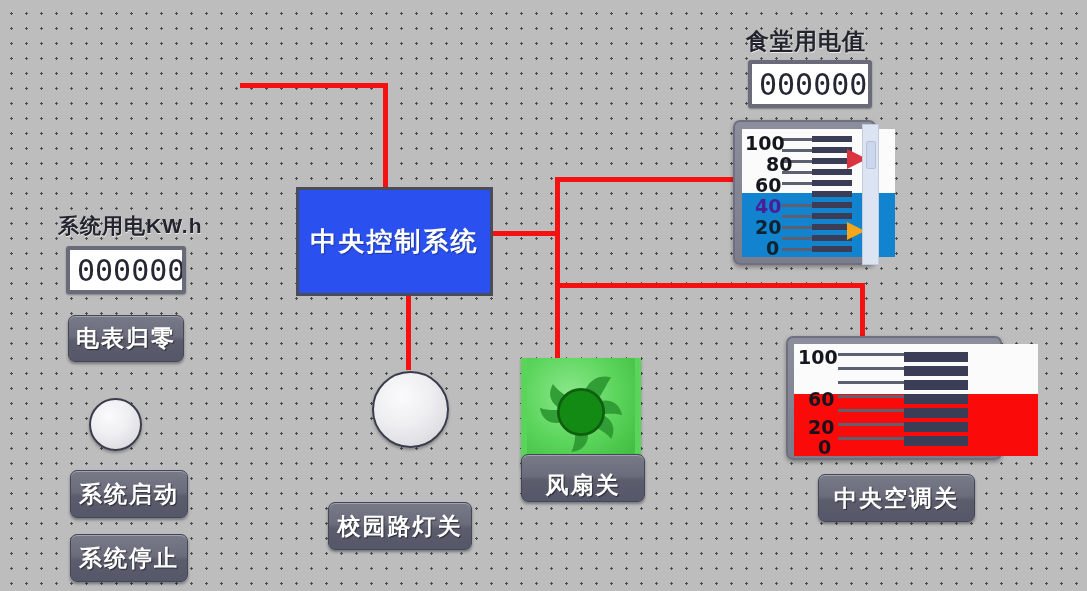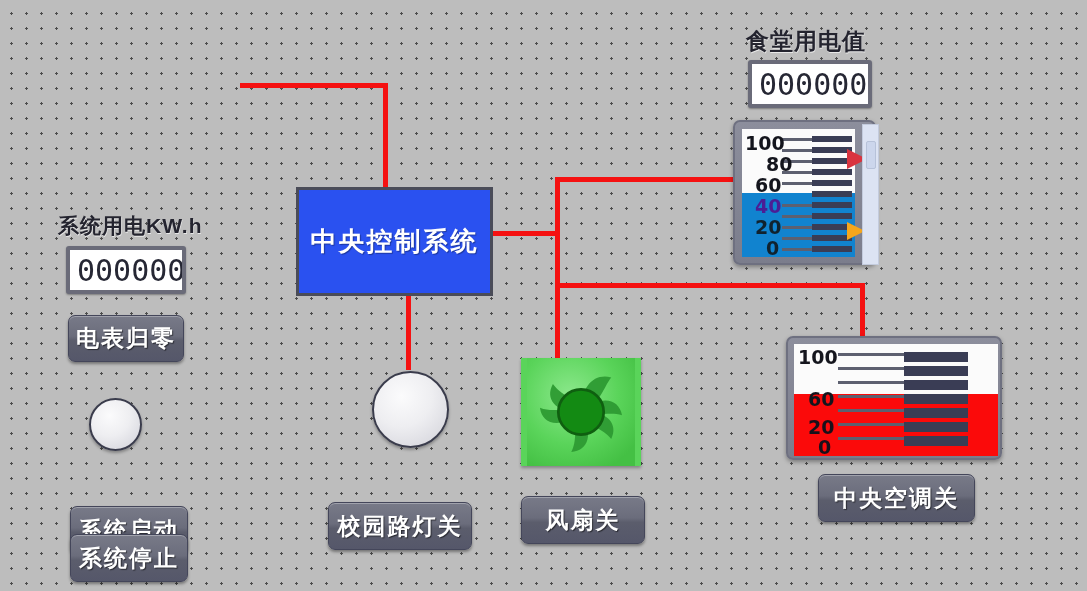--- a/index.html
+++ b/index.html
@@ -102,21 +102,21 @@
 
   
   .gauge{
     position:absolute;z-index:4;
     background:linear-gradient(180deg,#8c8e9c 0%,#7b7d8c 100%);
     border:2px solid #6e7080;
     border-radius:7px;
     box-sizing:border-box;
     box-shadow:0 2px 4px rgba(0,0,0,.35);
   }
-  .gauge .face{position:absolute;background:#fbfbfb;overflow:hidden;}
+  .gauge .face{position:absolute;background:#fbfbfb;overflow:hidden;padding-left:40px;}
   .gauge .fill{position:absolute;left:0;right:0;bottom:0;}
   .gauge .tick{position:absolute;height:3px;background:#5d6070;}
   .gauge .blk{position:absolute;height:6px;background:#3a3d55;}
   .gauge .lbl{
     position:absolute;font-family:"DejaVu Sans","Liberation Sans",sans-serif;
     font-size:19px;font-weight:bold;color:#14151d;line-height:1;
   }
   .gauge .ptr{position:absolute;width:0;height:0;border-style:solid;}
   .scrollstrip{
     position:absolute;background:#dce3f3;border:1px solid #c3cbdd;box-sizing:border-box;
@@ -148,21 +148,21 @@
 
   <div class="caption" style="left:58px;top:212px;">系统用电KW.h</div>
   <div class="numdisp" style="left:66px;top:246px;width:120px;height:48px;">
     <span class="digits">000000000</span>
   </div>
   <div class="btn" style="left:68px;top:315px;width:116px;height:47px;">
     <span class="txt" style="font-size:23px;">电表归零</span>
   </div>
 
   <div class="lamp" style="left:89px;top:398px;width:53px;height:53px;"></div>
-  <div class="btn" style="left:70px;top:470px;width:118px;height:48px;margin-top:36px;">
+  <div class="btn" style="left:70px;top:470px;width:118px;height:48px;">
     <span class="txt" style="font-size:23px;">系统启动</span>
   </div>
   <div class="btn" style="left:70px;top:534px;width:118px;height:48px;">
     <span class="txt" style="font-size:23px;">系统停止</span>
   </div>
 
   <div class="lamp" style="left:372px;top:371px;width:77px;height:77px;"></div>
   <div class="btn" style="left:328px;top:474px;width:144px;height:48px;margin-top:28px;">
     <span class="txt" style="font-size:23px;">校园路灯关</span>
   </div>
@@ -181,21 +181,21 @@
         <path d="M50 50 C50 26 62 14 78 18 C70 28 70 40 50 50 Z"></path>
         <path d="M50 50 C68 34 85 37 88 53 C76 49 66 55 50 50 Z"></path>
         <path d="M50 50 C74 48 85 61 78 75 C70 65 58 64 50 50 Z"></path>
         <path d="M50 50 C62 70 57 86 41 87 C47 76 42 66 50 50 Z"></path>
         <path d="M50 50 C31 66 14 62 12 46 C24 51 34 45 50 50 Z"></path>
         <path d="M50 50 C27 51 16 38 24 24 C32 35 43 36 50 50 Z"></path>
       </g>
       <circle cx="50" cy="50" r="21" fill="#138a13" stroke="#0f5f10" stroke-width="2.5"></circle>
     </svg>
   </div>
-  <div class="btn" style="left:521px;top:496px;width:124px;height:48px;">
+  <div class="btn" style="left:521px;top:454px;width:124px;height:48px;align-items:flex-end;">
     <span class="txt" style="font-size:23px;">风扇关</span>
   </div>
 
   <div class="caption" style="left:746px;top:26px;font-size:23px;">食堂用电值</div>
   <div class="numdisp" style="left:748px;top:60px;width:124px;height:48px;">
     <span class="digits">000000000</span>
   </div>
 
   <div class="gauge" style="left:733px;top:120px;width:143px;height:145px;">
     <div class="face" style="left:7px;top:7px;width:113px;height:128px;">

